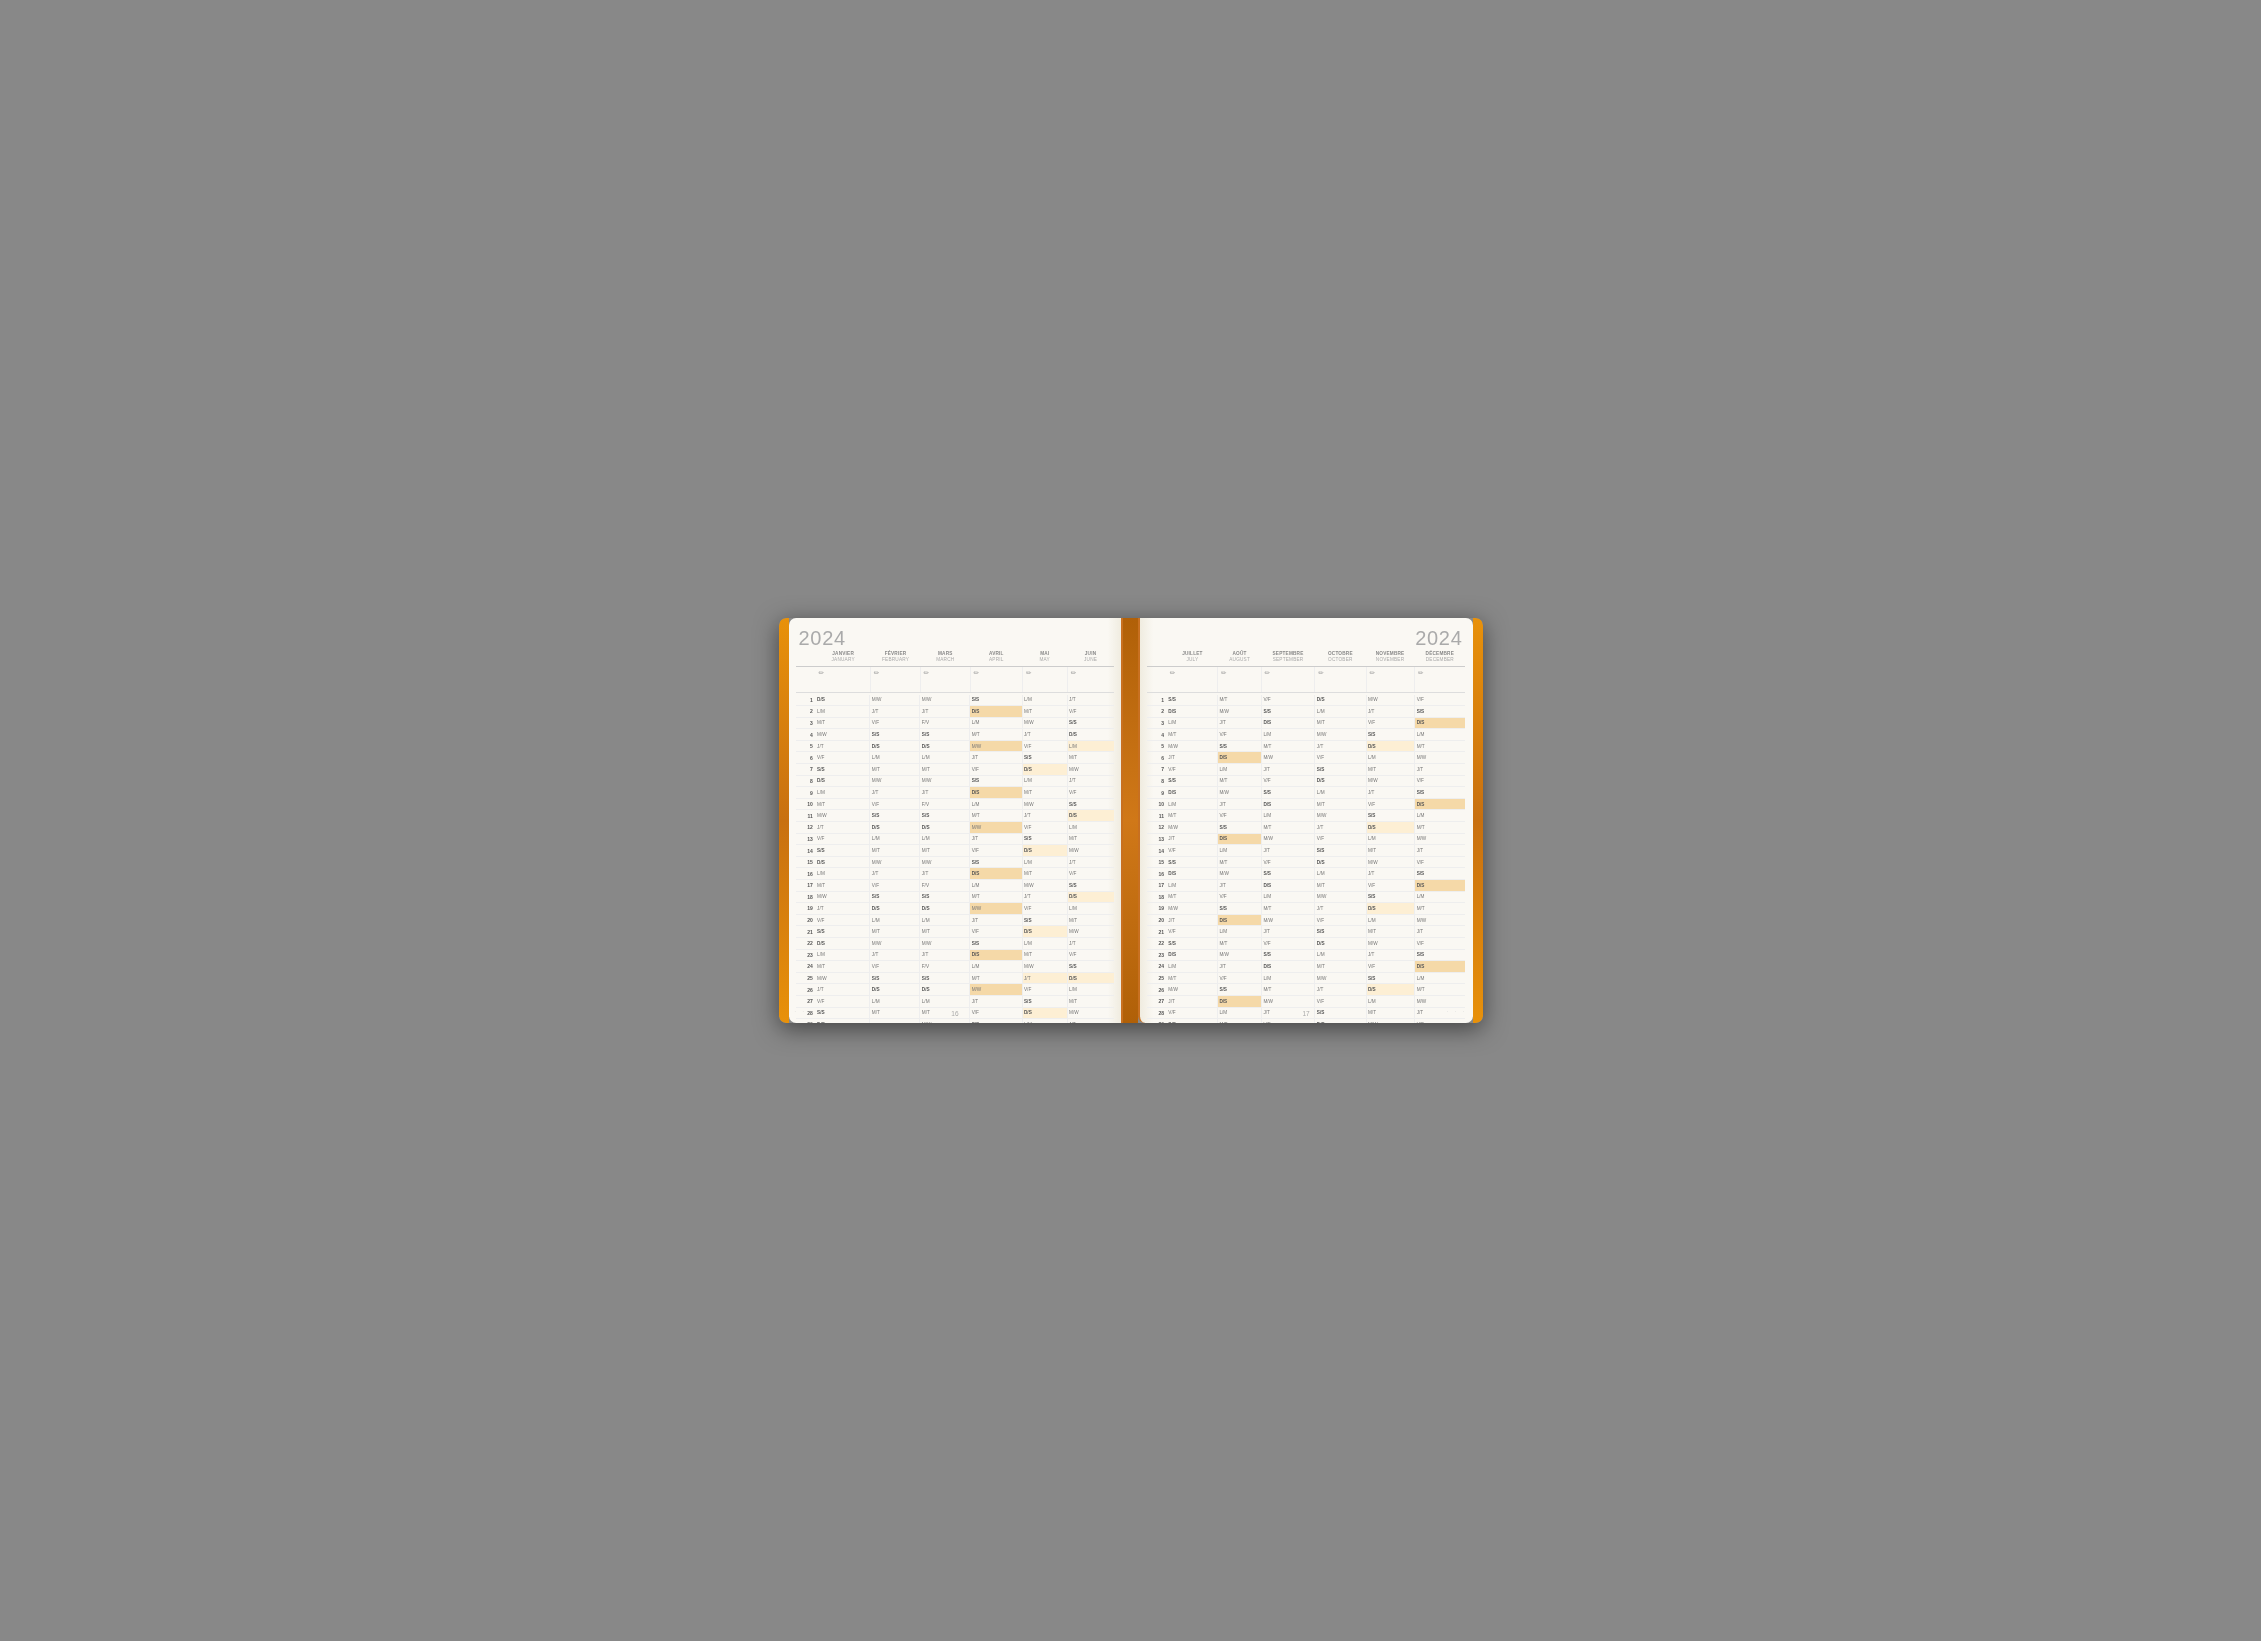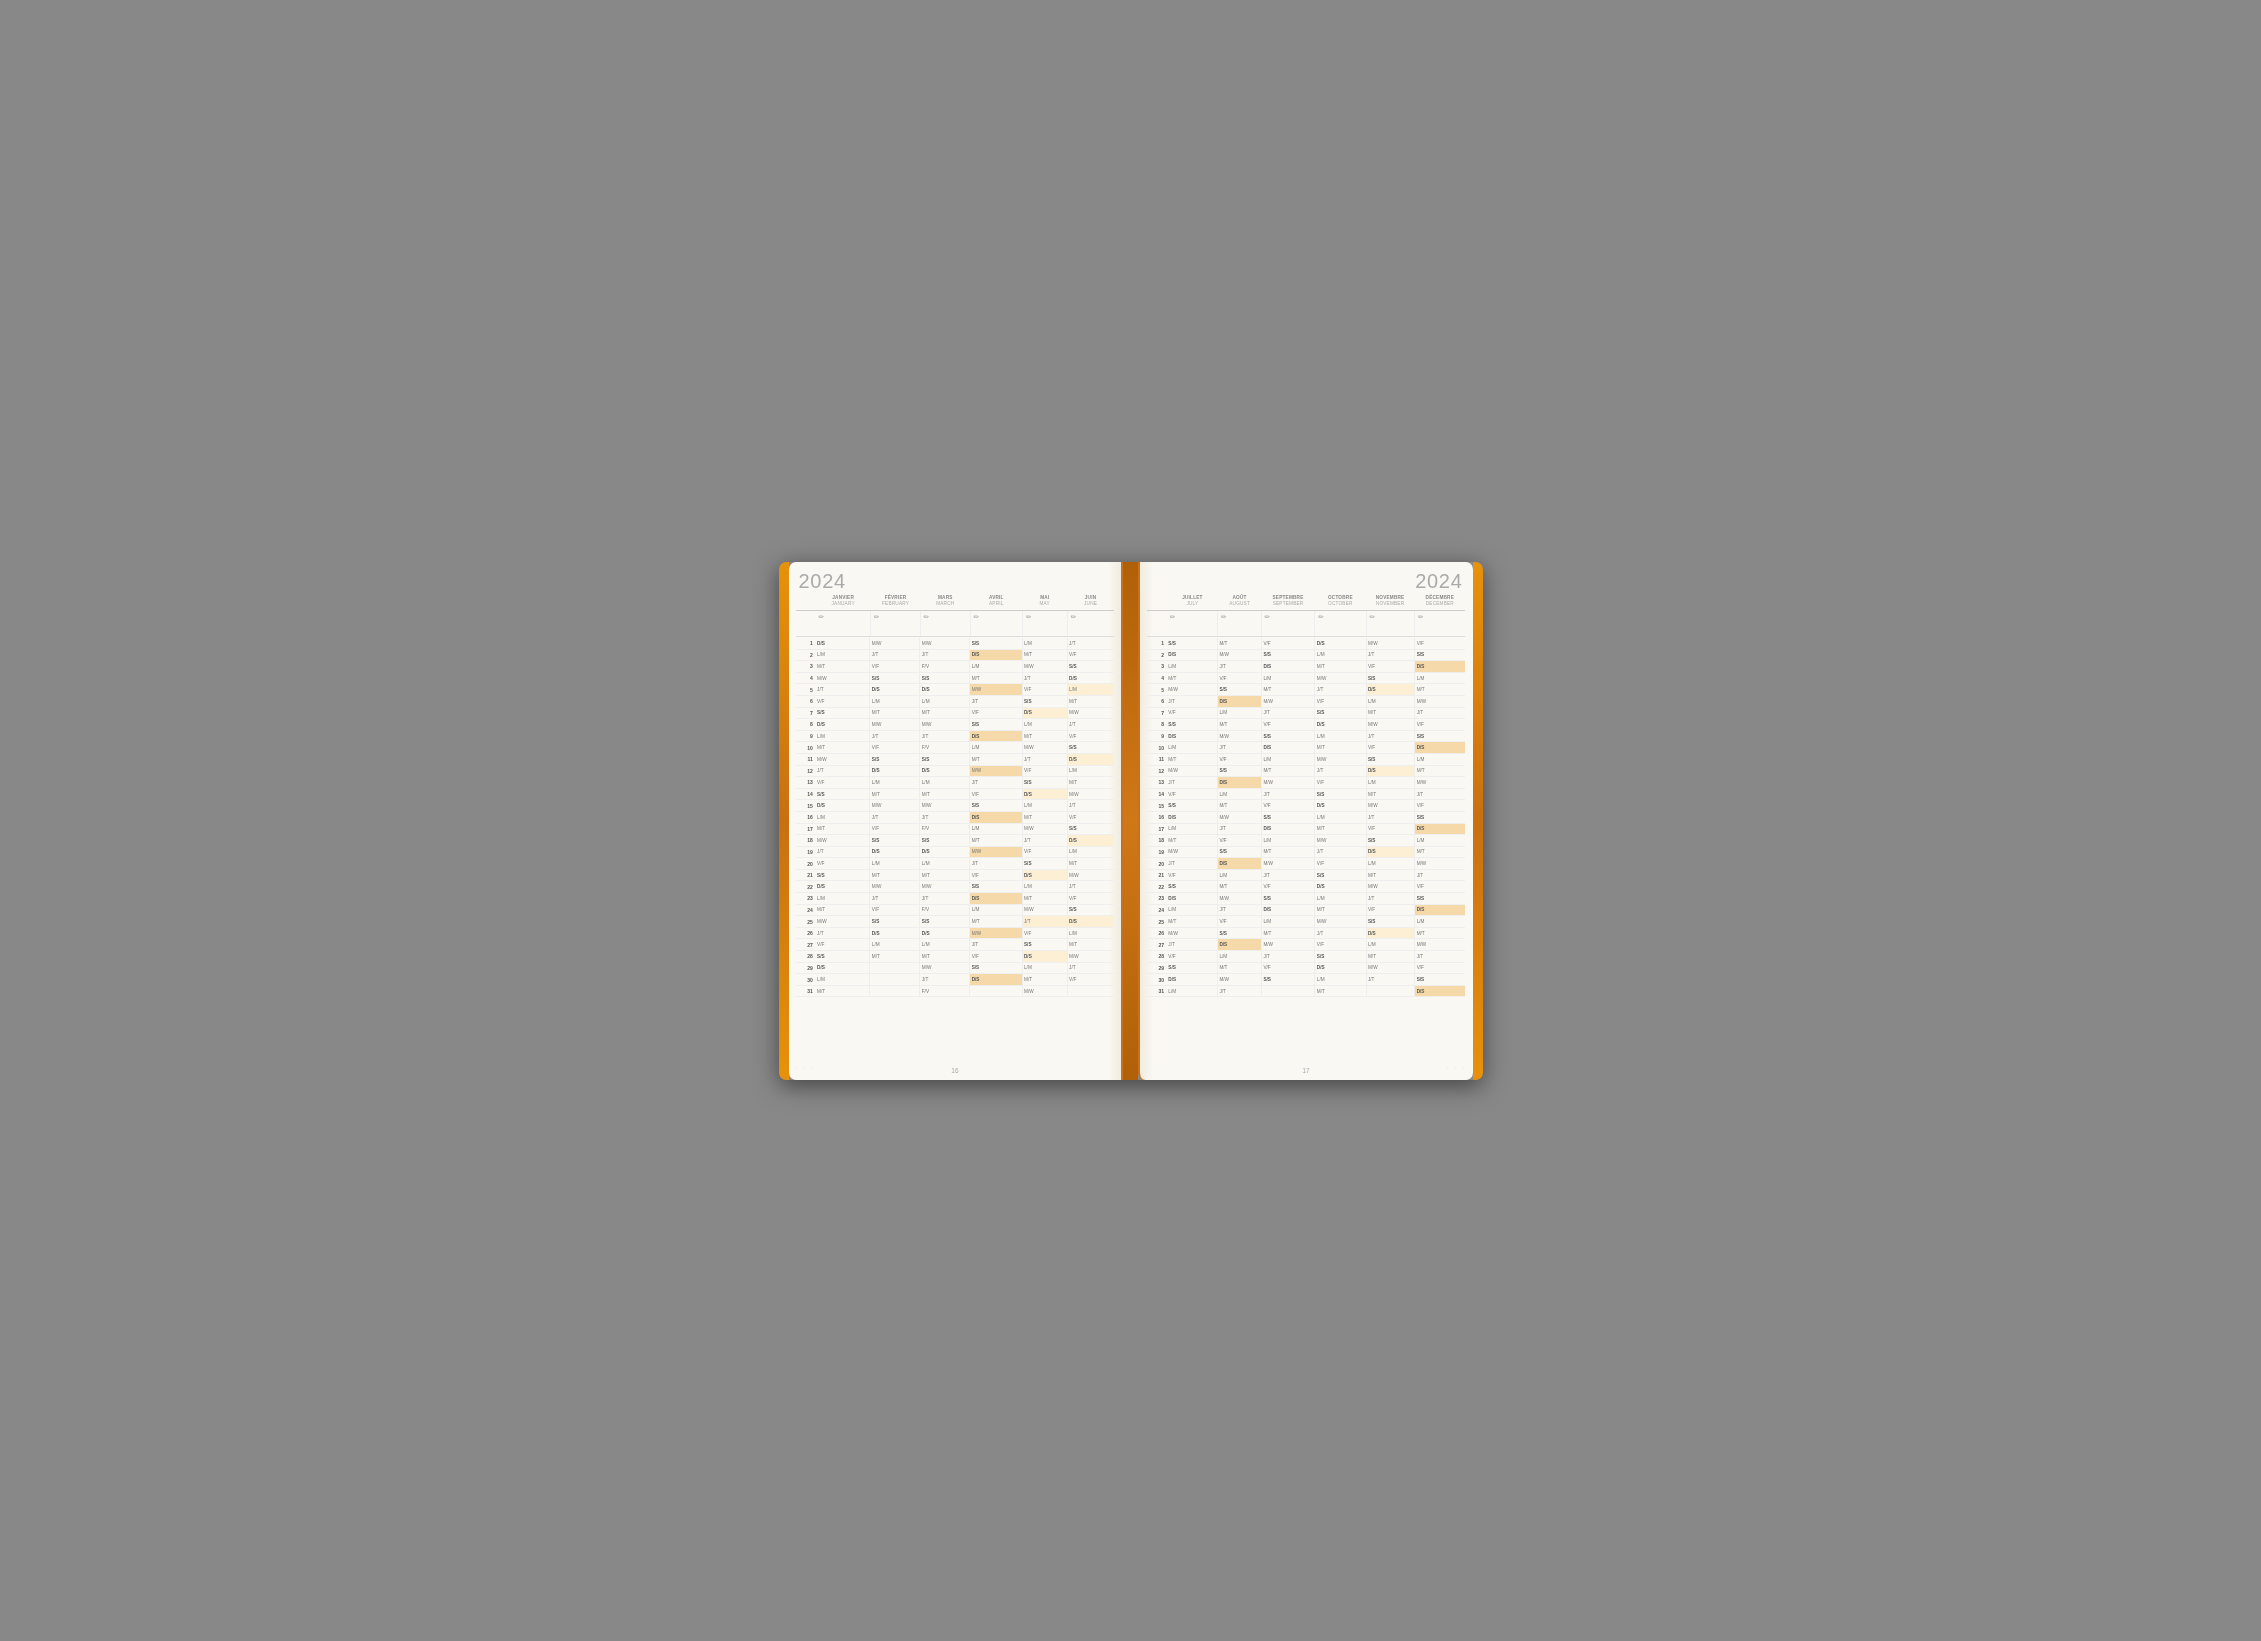--- a/index.html
+++ b/index.html
@@ -7,21 +7,21 @@
       background: #888;
       display: flex;
       justify-content: center;
       align-items: center;
       min-height: 100vh;
       font-family: Arial, sans-serif;
     }
     .book {
       display: flex;
       width: 704px;
-      height: 518px;
+      height: 405px;
       border-radius: 7.2px;
       overflow: hidden;
       box-shadow: 0 5.8px 23px rgba(0,0,0,0.5);
       position: relative;
     }
     .page {
       background: #faf8f3;
       flex: 1;
       padding: 13px 7.2px 7.2px 7.2px;
       position: relative;

